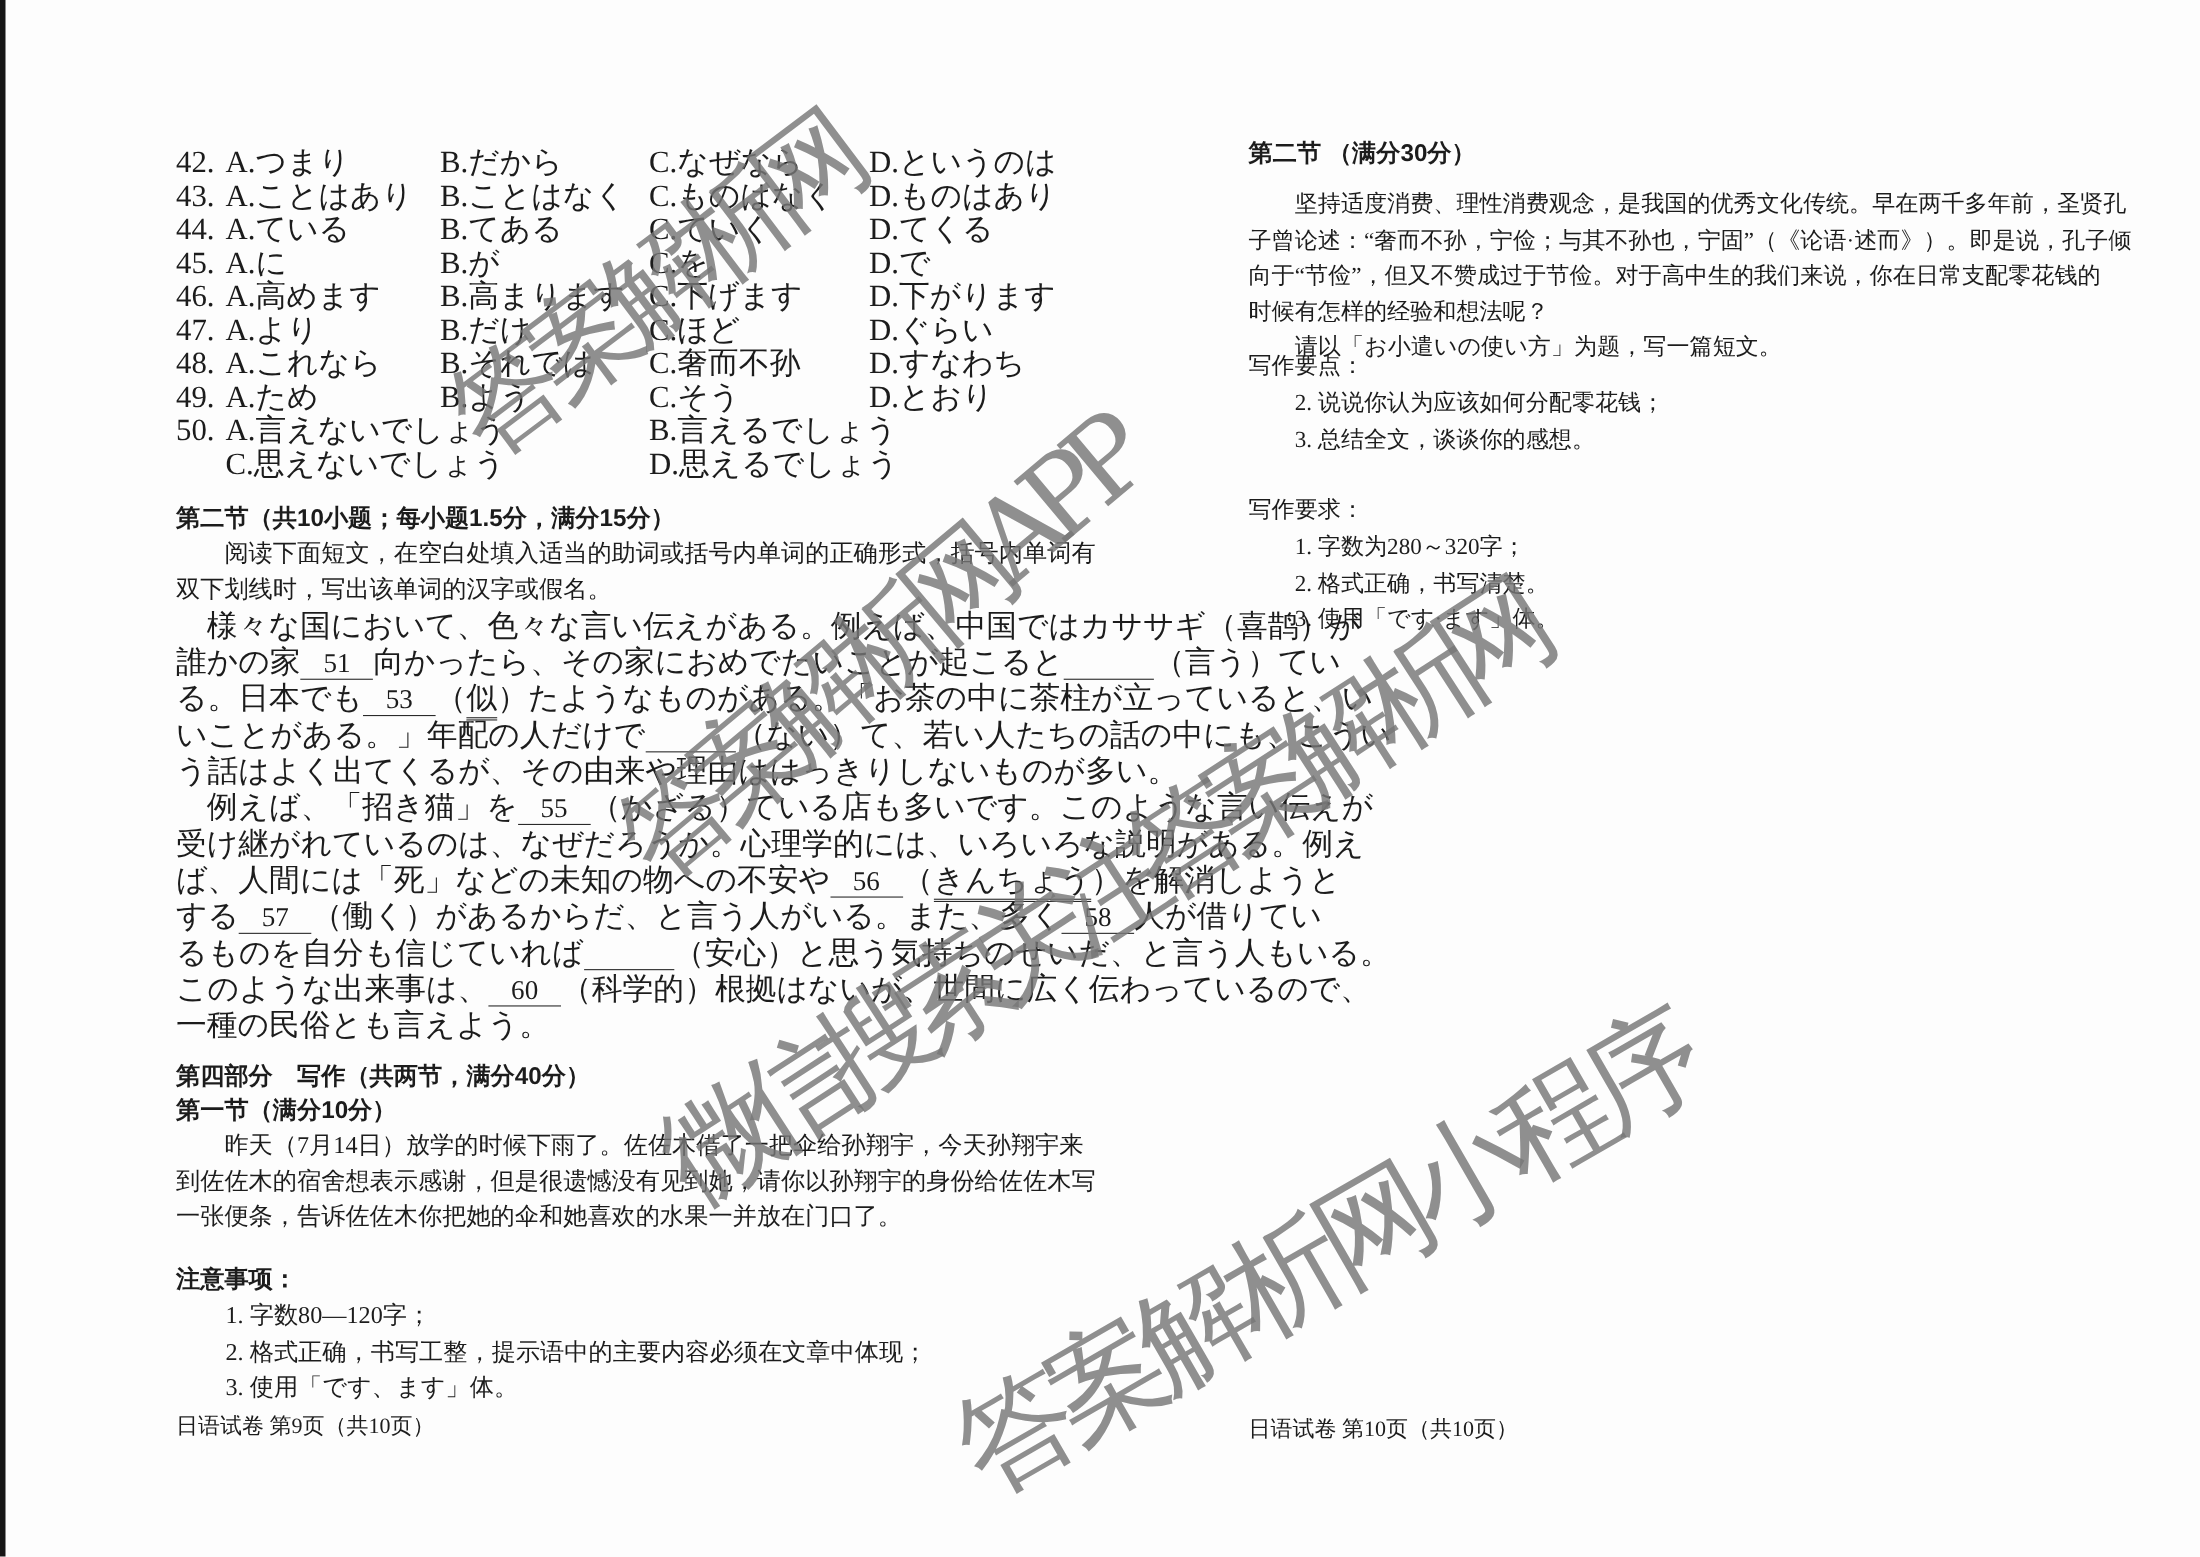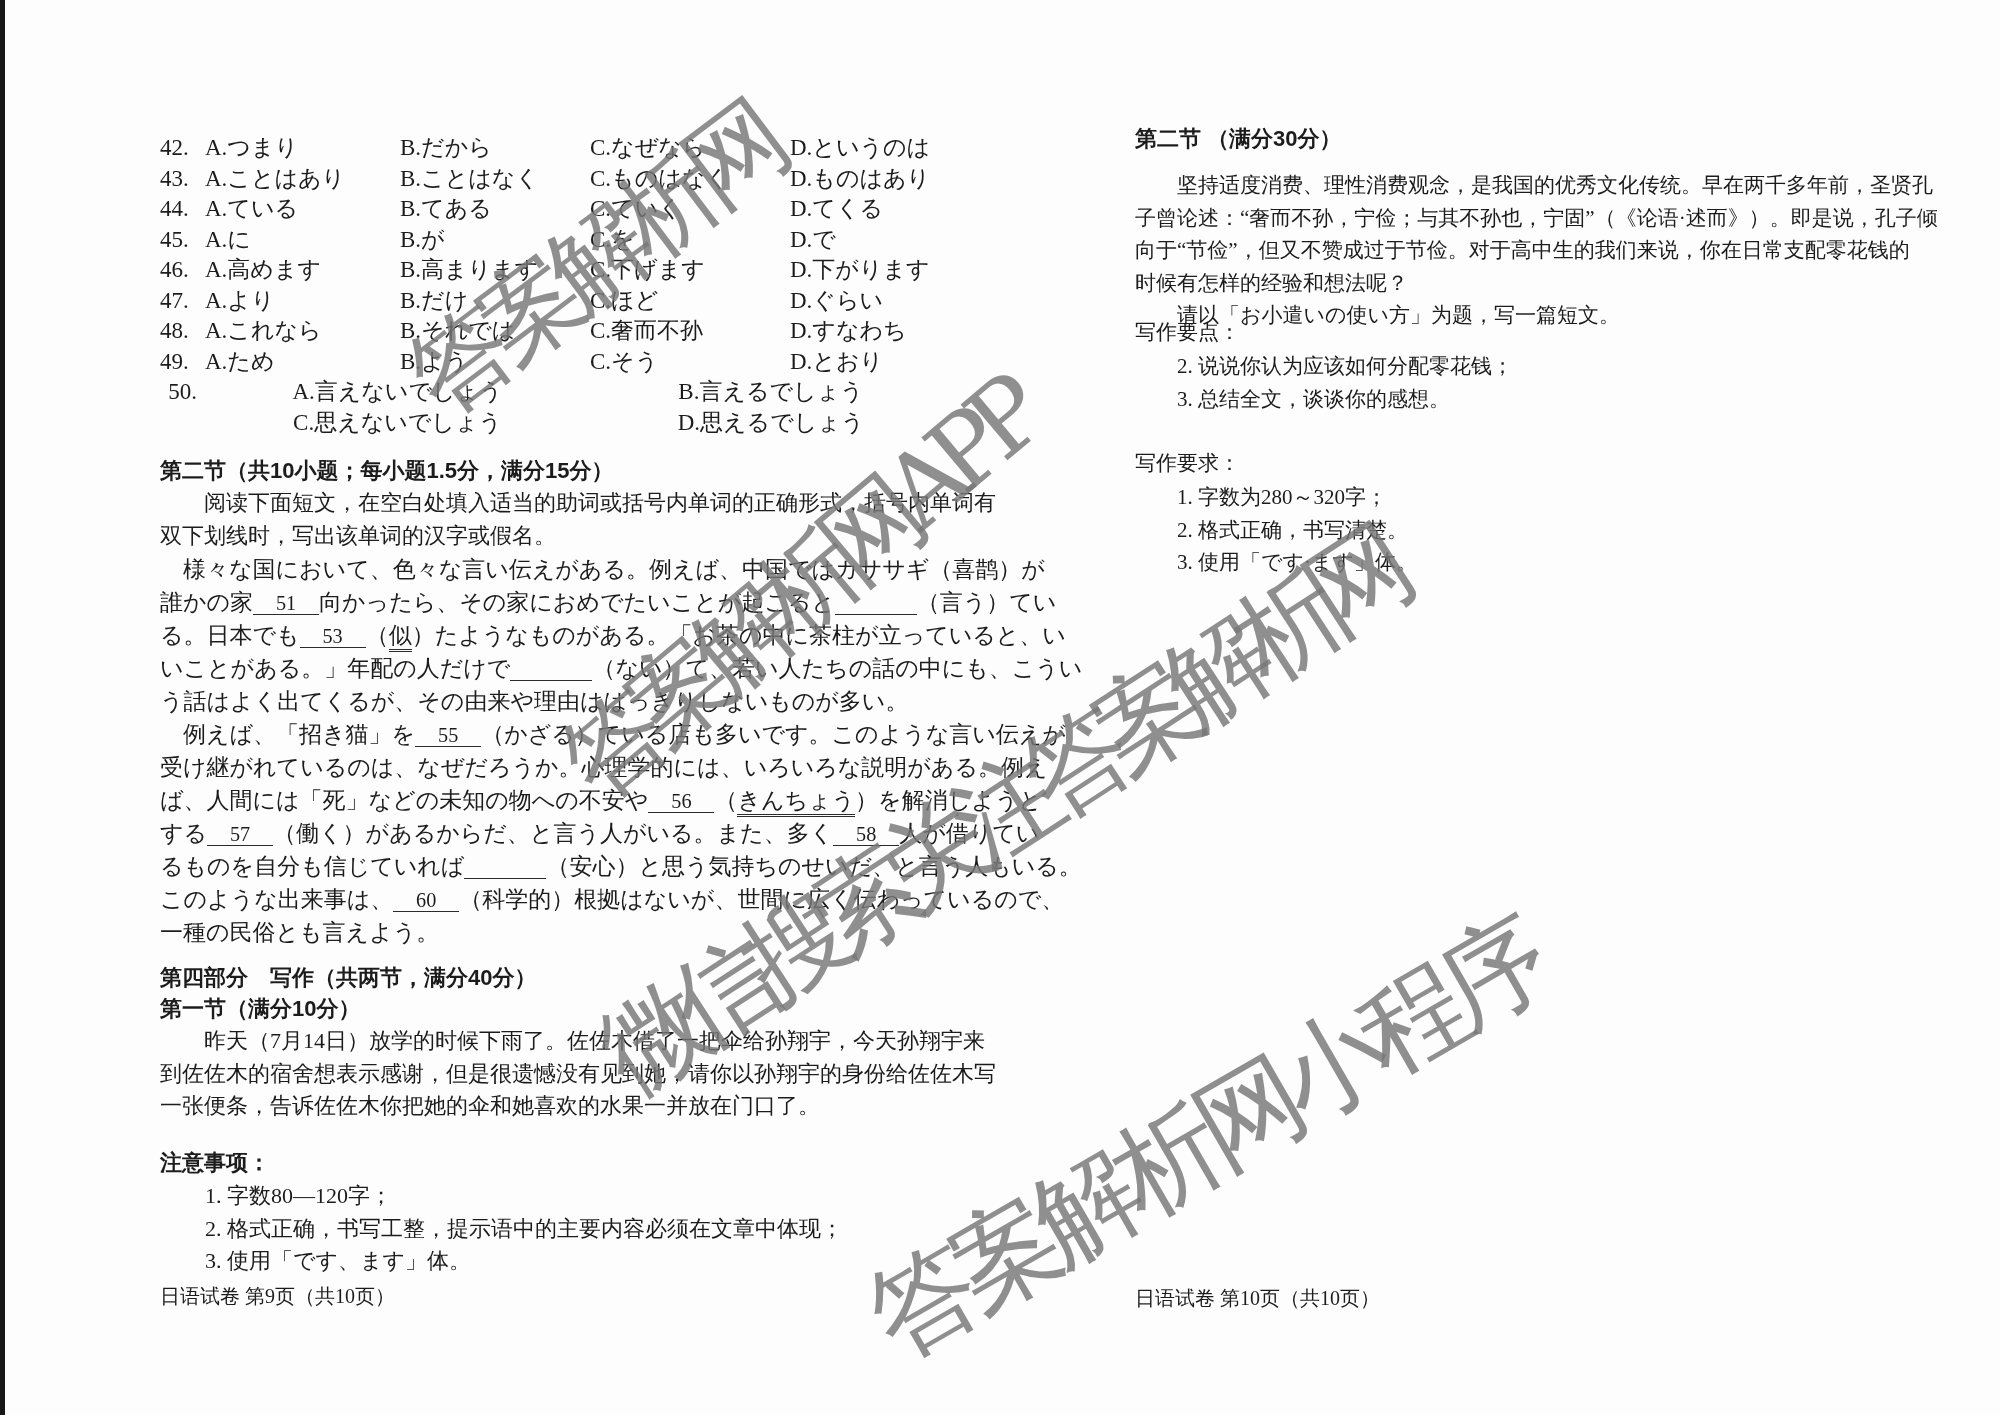--- a/index.html
+++ b/index.html
@@ -6,21 +6,21 @@
   body{
     width:2000px;height:1415px;position:relative;overflow:hidden;
     background:#fdfdfd;color:#1c1c1c;
     font-family:"Liberation Serif","DejaVu Serif",serif;
   }
   .edge{position:absolute;left:0;top:0;width:5px;height:1415px;background:#161616;}
   .page{position:absolute;top:0;}
   .page.left{left:160px;width:792px;height:1415px;}
   .page.right{left:1135px;width:740px;height:1010px;}
   .blk{position:absolute;left:0;right:0;}
-  .jp{font-size:23px;}
+  .jp{font-size:28px;}
   .cn{font-size:22px;}
   .rp{font-size:21px;}
   .ln{line-height:33px;height:33px;white-space:nowrap;}
   .ln.cnl{line-height:32.5px;height:32.5px;}
   .hd{font-family:"Liberation Sans","DejaVu Sans",sans-serif;font-weight:bold;font-size:22px;line-height:31px;white-space:nowrap;}
   .rp .hd,.hd.r{font-size:22px;}
   .mcq-rows .row{display:grid;grid-template-columns:45px 195px 190px 200px 1fr;height:30.5px;line-height:30.5px;white-space:nowrap;}
   .q50 .row{display:grid;grid-template-columns:45px 385px 1fr;height:30.5px;line-height:30.5px;white-space:nowrap;}
   .blank{display:inline-block;min-width:58px;border-bottom:1.6px solid #2a2a2a;text-align:center;font-size:0.88em;line-height:1.05;vertical-align:baseline;padding:0 4px;}
   .blank.empty{min-width:74px;}
@@ -95,21 +95,21 @@
     </div>
       <div class="row">
       <span>49.</span>
       <span>A.ため</span>
       <span>B.よう</span>
       <span>C.そう</span>
       <span>D.とおり</span>
     </div>
     </div>
 
-  <div class="blk q50 jp" style="top:377px;text-align:center;">
+  <div class="blk q50 jp" style="top:377px;">
     <div class="row">
       <span>50.</span>
       <span>A.言えないでしょう</span>
       <span>B.言えるでしょう</span>
     </div>
     <div class="row">
       <span></span>
       <span>C.思えないでしょう</span>
       <span>D.思えるでしょう</span>
     </div>

